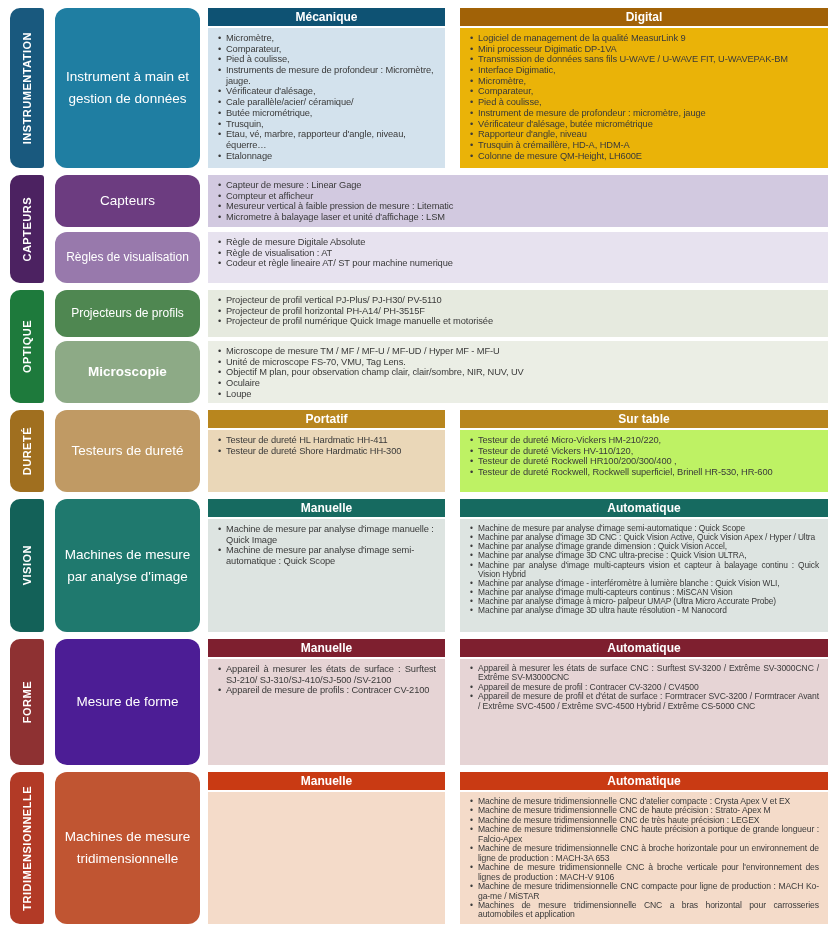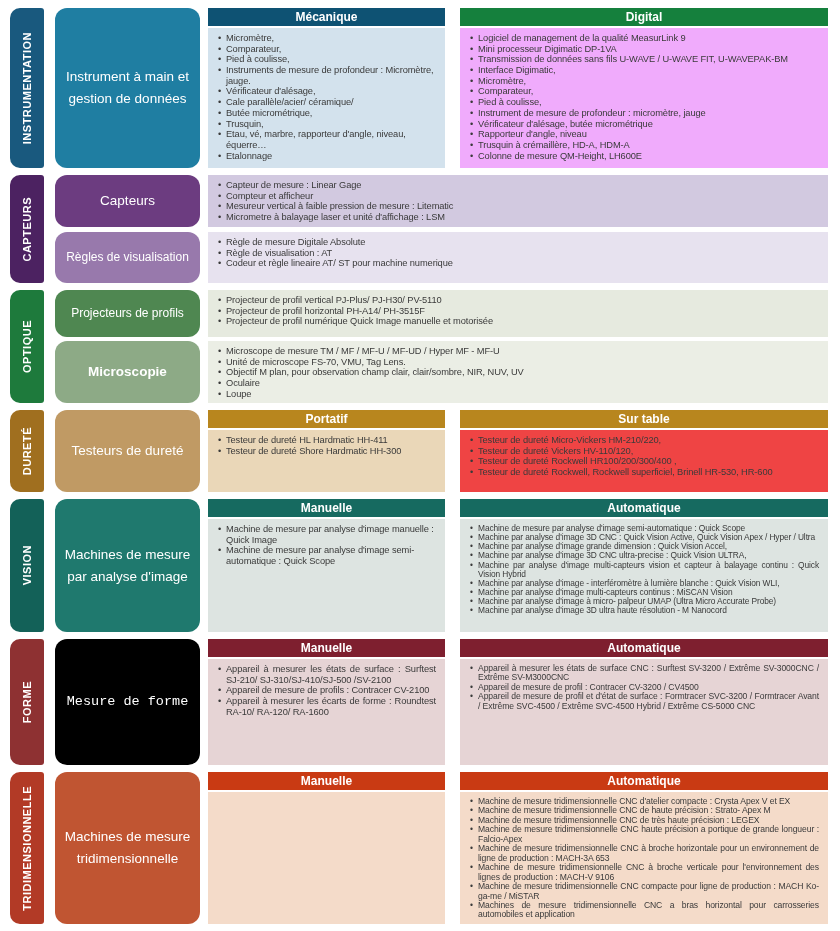--- a/index.html
+++ b/index.html
@@ -100,22 +100,22 @@
             <li>Instruments de mesure de profondeur : Micromètre, jauge.</li>
             <li>Vérificateur d'alésage,</li>
             <li>Cale parallèle/acier/ céramique/</li>
             <li>Butée micrométrique,</li>
             <li>Trusquin,</li>
             <li>Etau, vé, marbre, rapporteur d'angle, niveau, équerre…</li>
             <li>Etalonnage</li>
           </ul>
       </div>
       <div class="col col-2">
-        <div class="col-header" style="background: #15803d;">Digital</div>
-        <ul class="list" style="background: #f0abfc;">
+        <div class="col-header" style="background: #a16207;">Digital</div>
+        <ul class="list" style="background: #eab308;">
             <li>Logiciel de management de la qualité MeasurLink 9</li>
             <li>Mini processeur Digimatic DP-1VA</li>
             <li>Transmission de données sans fils U-WAVE / U-WAVE FIT, U-WAVEPAK-BM</li>
             <li>Interface Digimatic,</li>
             <li>Micromètre,</li>
             <li>Comparateur,</li>
             <li>Pied à coulisse,</li>
             <li>Instrument de mesure de profondeur : micromètre, jauge</li>
             <li>Vérificateur d'alésage, butée micrométrique</li>
             <li>Rapporteur d'angle, niveau</li>
@@ -195,21 +195,21 @@
     <div class="content">
       <div class="col col-1">
         <div class="col-header" style="background: rgb(184, 134, 30);">Portatif</div>
         <ul class="list" style="background: rgb(234, 215, 184);">
             <li>Testeur de dureté HL Hardmatic HH-411</li>
             <li>Testeur de dureté Shore Hardmatic HH-300</li>
           </ul>
       </div>
       <div class="col col-2">
         <div class="col-header" style="background: rgb(184, 134, 30);">Sur table</div>
-        <ul class="list" style="background: #ef4444;">
+        <ul class="list" style="background: #bef264;">
             <li>Testeur de dureté Micro-Vickers HM-210/220,</li>
             <li>Testeur de dureté Vickers HV-110/120,</li>
             <li>Testeur de dureté Rockwell HR100/200/300/400 ,</li>
             <li>Testeur de dureté Rockwell, Rockwell superficiel, Brinell HR-530, HR-600</li>
           </ul>
       </div>
     </div>
   </section>
 
   <section class="row h-vis">
@@ -242,30 +242,29 @@
             <li>Machine par analyse d'image 3D ultra haute résolution - M Nanocord</li>
           </ul>
       </div>
     </div>
   </section>
 
   <section class="row h-forme">
     <div class="side-bar" style="background: rgb(142, 49, 50);">
       <span class="side-text">FORME</span>
     </div>
-    <div class="category-box" style="background: #000000; font-family: Liberation Mono, monospace;">
+    <div class="category-box" style="background: #4c1d95;">
       <span>Mesure de forme</span>
     </div>
     <div class="content">
       <div class="col col-1">
         <div class="col-header" style="background: rgb(126, 31, 47);">Manuelle</div>
         <ul class="list justify" style="background: rgb(230, 212, 213);">
             <li>Appareil à mesurer les états de surface : Surftest SJ-210/ SJ-310/SJ-410/SJ-500 /SV-2100</li>
             <li>Appareil de mesure de profils : Contracer CV-2100</li>
-            <li>Appareil à mesurer les écarts de forme : Roundtest RA-10/ RA-120/ RA-1600</li>
           </ul>
       </div>
       <div class="col col-2">
         <div class="col-header" style="background: rgb(126, 31, 47);">Automatique</div>
         <ul class="list dense justify" style="background: rgb(230, 212, 213);">
             <li>Appareil à mesurer les états de surface CNC : Surftest SV-3200 / Extrême SV-3000CNC / Extrême SV-M3000CNC</li>
             <li>Appareil de mesure de profil : Contracer CV-3200 / CV4500</li>
             <li>Appareil de mesure de profil et d'état de surface : Formtracer SVC-3200 / Formtracer Avant / Extrême SVC-4500 / Extrême SVC-4500 Hybrid / Extrême CS-5000 CNC</li>
           </ul>
       </div>

